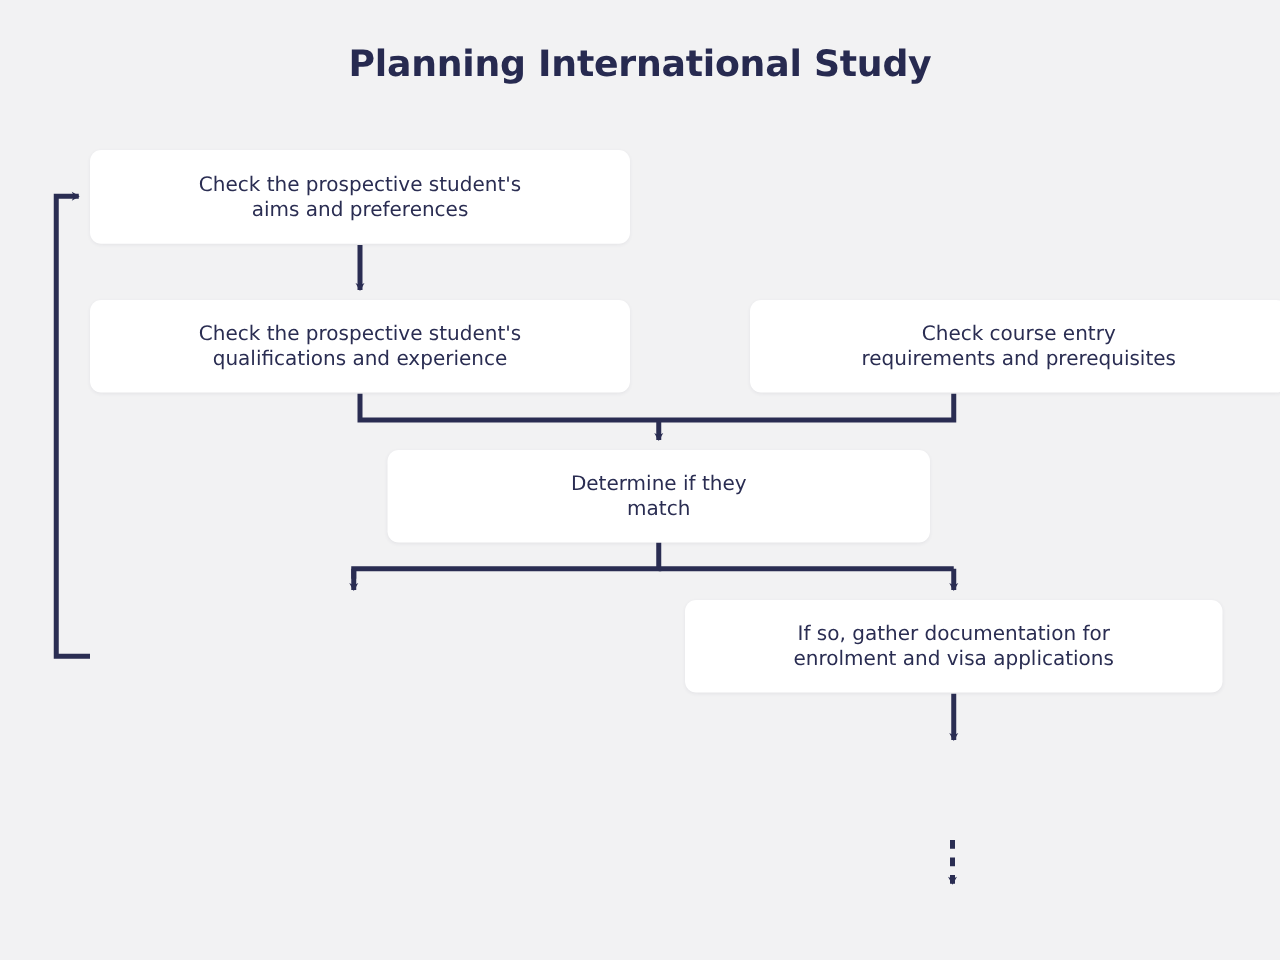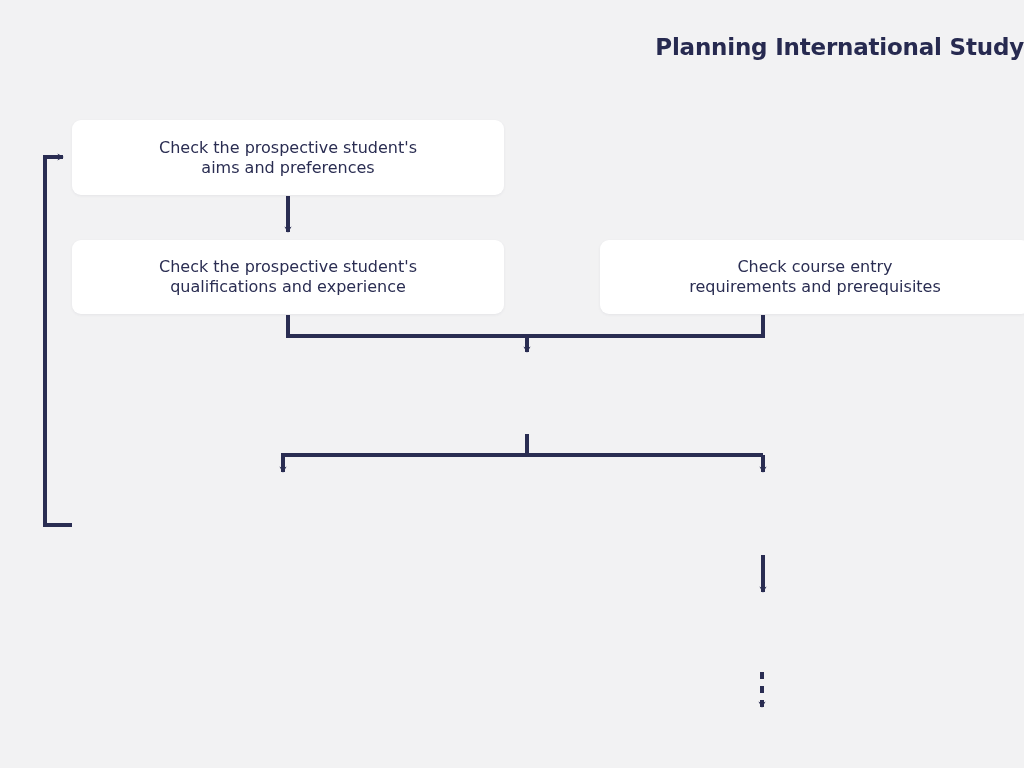--- a/index.html
+++ b/index.html
@@ -16,22 +16,22 @@
   #canvas {
     position: relative;
     width: 1024px;
     height: 768px;
   }
   #title {
     position: absolute;
     left: 0;
     top: 34px;
     width: 1024px;
-    text-align: right;
-    font-size: 23px;
+    text-align: center;
+    font-size: 29px;
     font-weight: bold;
     color: #272a50;
     letter-spacing: -0.2px;
   }
   .node {
     position: absolute;
     background: #ffffff;
     border-radius: 9px;
     box-shadow: 0 1px 3px rgba(60,60,90,0.07);
     display: flex;
@@ -107,17 +107,21 @@
 
   <div class="node" id="n1">Check the prospective student's
 aims and preferences</div>
 
   <div class="node" id="n2">Check the prospective student's
 qualifications and experience</div>
 
   <div class="node" id="n3">Check course entry
 requirements and prerequisites</div>
 
+  <div class="node" id="n4">Determine if they
+match</div>
 
 
+  <div class="node" id="n6">If so, gather documentation for
+enrolment and visa applications</div>
 
 
 </div>
 
 </body></html>

